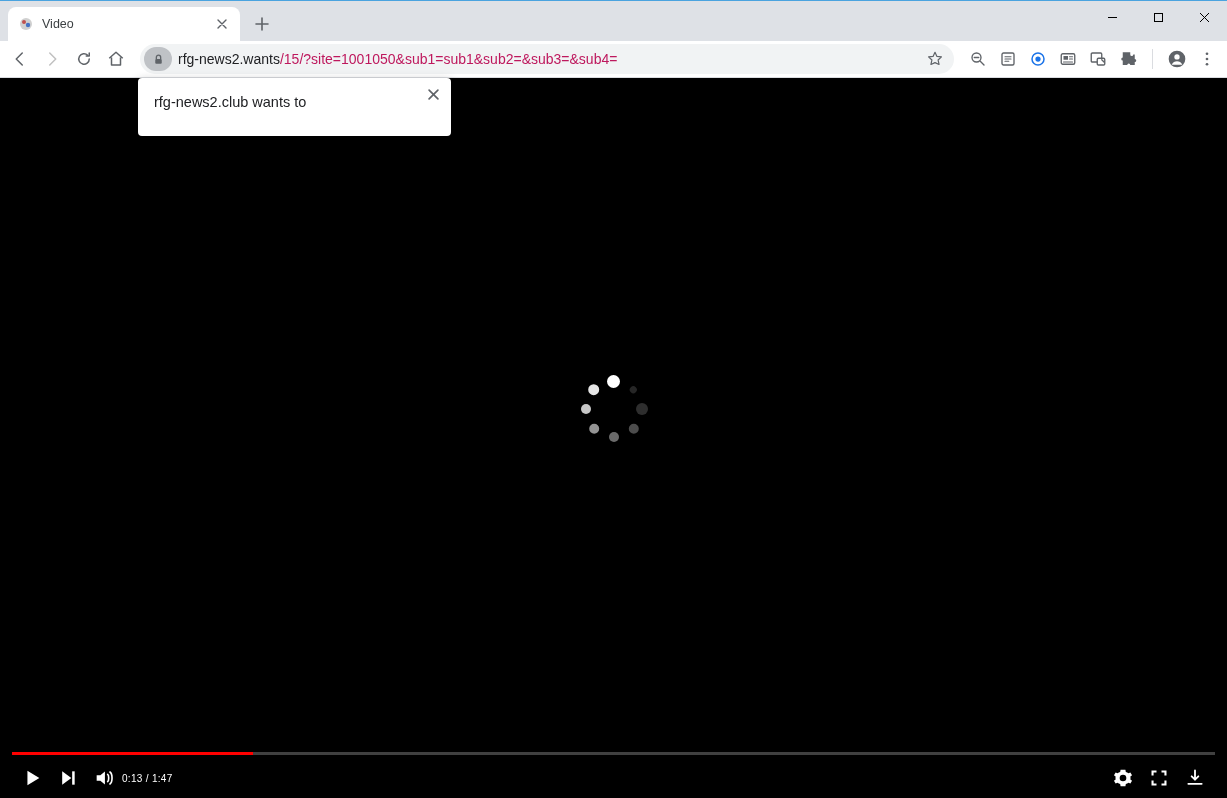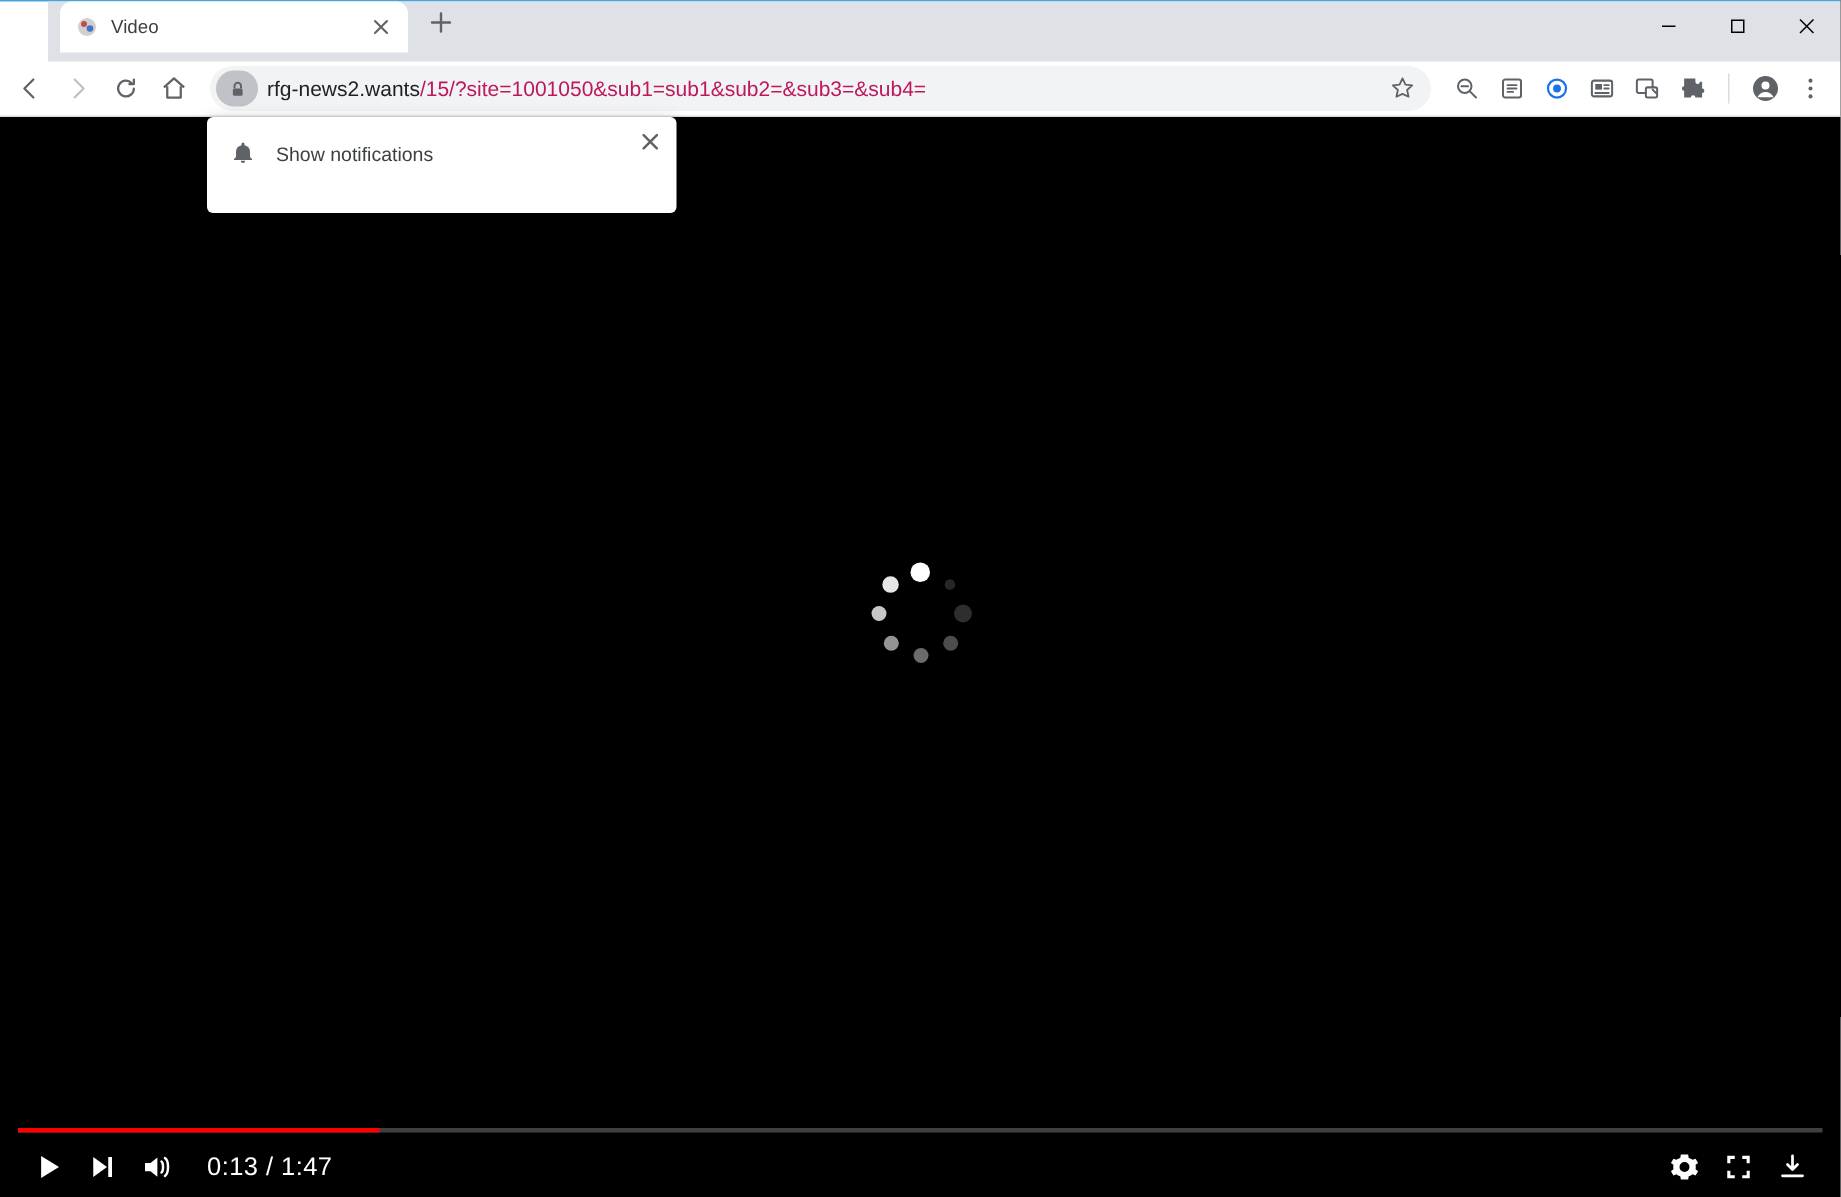--- a/index.html
+++ b/index.html
@@ -13,22 +13,22 @@
     }
 
     
     .window-top-border { height: 1px; background: #4aa3df; }
 
     
     .tab-strip {
       height: 40px;
       background: #dee1e6;
       display: flex;
+      align-items: flex-end;
       position: relative;
-      margin-left: 32px;
     }
     .tab {
       margin-left: 8px;
       height: 34px;
       width: 232px;
       background: #fff;
       border-radius: 8px 8px 0 0;
       display: flex;
       align-items: center;
       padding: 0 10px;
@@ -143,21 +143,21 @@
     }
     .controls-row {
       position:absolute; left:0; right:0; top:6px; height:40px;
       display:flex; align-items:center; padding:0 14px;
       color:#fff;
     }
     .ctrl-btn {
       width:36px; height:36px; display:flex; align-items:center; justify-content:center;
       cursor:pointer; color:#fff;
     }
-    .time-display { font-size:17px; margin-left:16px; letter-spacing:0.3px;}
+    .time-display { font-size:10px; margin-left:0; letter-spacing:0.3px;}
     .spacer { flex:1; }
 
     
     .perm-prompt {
       position:absolute;
       left:138px;
       top:78px;
       width:313px;
       background:#fff;
       border-radius:4px;
@@ -382,21 +382,14 @@
     </div>
   </div>
 </div>
 
 <div class="perm-prompt">
   <div class="pp-close">
     <svg width="11" height="11" viewBox="0 0 10 10">
         <path d="M1 1 L9 9 M9 1 L1 9" stroke="#5f6368" stroke-width="1.5" stroke-linecap="round"></path>
       </svg>
   </div>
-  <div class="pp-row">
-    <span>
-      <svg width="16" height="16" viewBox="0 0 24 24">
-          <path d="M12 22a2.2 2.2 0 0 0 2.2-2.2H9.8A2.2 2.2 0 0 0 12 22zm7-6v-5a7 7 0 0 0-5.5-6.84V3a1.5 1.5 0 1 0-3 0v1.16A7 7 0 0 0 5 11v5l-2 2v1h18v-1l-2-2z" fill="#5f6368"></path>
-        </svg>
-    </span>
-    <span>Show notifications</span>
-  </div>
+  <div class="pp-title">rfg-news2.club wants to</div>
 </div>
 
 </body></html>

